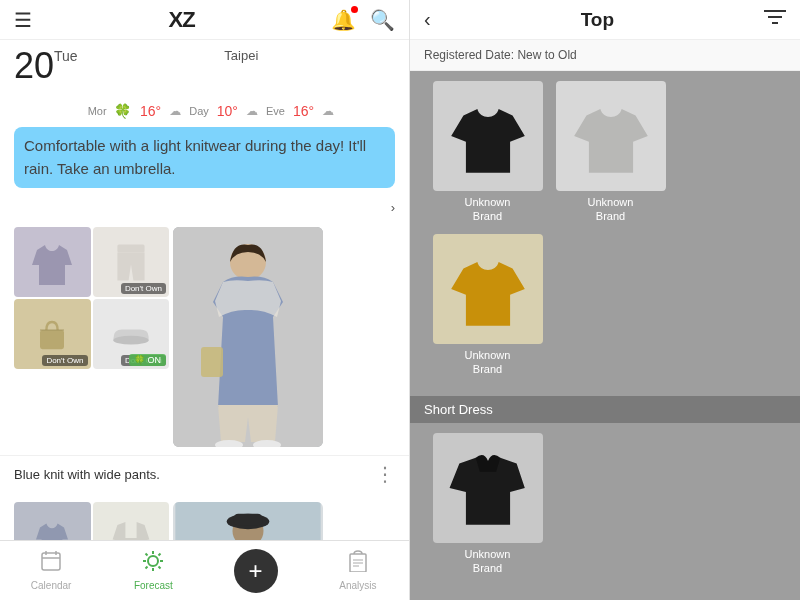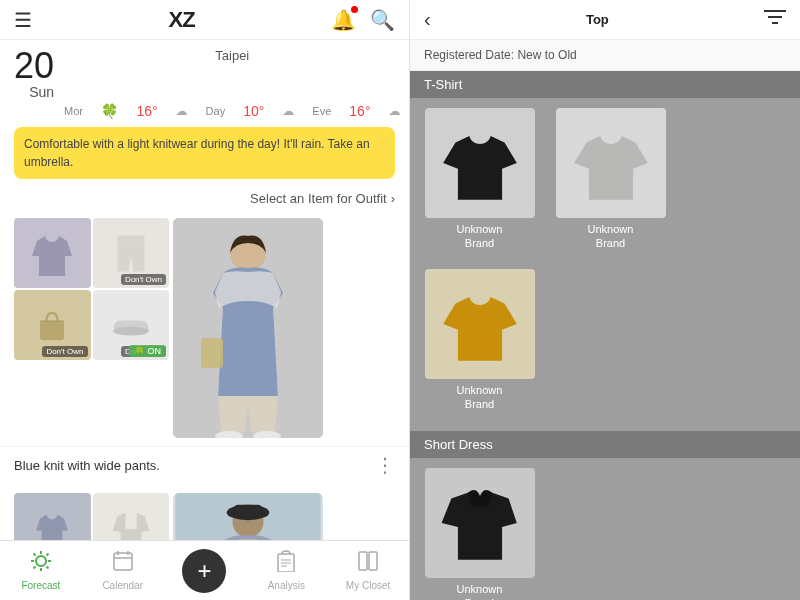--- a/index.html
+++ b/index.html
@@ -10,32 +10,32 @@
 
     .left-header { display: flex; align-items: center; justify-content: space-between; padding: 8px 14px; height: 40px; border-bottom: 1px solid #eee; }
     .left-header .menu-icon { font-size: 20px; color: #333; cursor: pointer; }
     .left-header .logo { font-size: 22px; font-weight: 700; letter-spacing: -1px; color: #222; }
     .left-header .header-right { display: flex; gap: 14px; align-items: center; }
     .left-header .notif-icon { position: relative; font-size: 20px; color: #333; }
     .left-header .notif-dot { position: absolute; top: -2px; right: -2px; width: 7px; height: 7px; background: red; border-radius: 50%; }
     .left-header .search-icon { font-size: 20px; color: #333; }
 
     .weather-section { padding: 8px 14px; display: flex; align-items: flex-start; gap: 10px; }
-    .date-block { display: flex; flex-direction: column; align-items: flex-end; }
+    .date-block { display: flex; flex-direction: row; }
     .date-num { font-size: 36px; font-weight: 300; color: #222; line-height: 1; }
     .date-day { font-size: 14px; color: #555; }
     .weather-detail { flex: 1; }
     .weather-location { text-align: center; font-size: 13px; color: #555; margin-bottom: 4px; }
-    .weather-temps { display: flex; gap: 18px; align-items: center; font-size: 12px; color: #555; margin-top: 40px; }
+    .weather-temps { display: flex; gap: 8px; align-items: center; font-size: 12px; color: #555; margin-top: 40px; }
     .weather-temps .temp-label { font-size: 11px; color: #888; }
     .weather-temps .temp-val { font-size: 14px; font-weight: 500; color: #ef4444; }
     .weather-temps .icon-rain { color: #4caf50; font-size: 14px; }
     .weather-temps .icon-cloud { font-size: 12px; color: #aaa; }
 
-    .weather-advice { margin: 0 14px 8px; background: #fde047; border-radius: 8px; padding: 8px 10px; font-size: 12px; color: #444; line-height: 1.5; }
+    .weather-advice { margin: 0 14px 8px; background: #7dd3fc; border-radius: 8px; padding: 8px 10px; font-size: 15px; color: #444; line-height: 1.5; }
 
     .select-outfit-bar { display: flex; align-items: center; justify-content: flex-end; padding: 4px 14px; font-size: 13px; color: #555; cursor: pointer; }
     .select-outfit-bar .arrow { font-size: 13px; margin-left: 4px; }
 
     .outfits-scroll { flex: 1; overflow-y: auto; padding-bottom: 38px; }
 
     .outfit-card { display: flex; gap: 4px; padding: 8px 14px; border-bottom: 1px solid #f0f0f0; align-items: flex-start; }
     .outfit-thumb-grid { width: 155px; min-width: 155px; display: grid; grid-template-columns: 1fr 1fr; grid-template-rows: 1fr 1fr; gap: 2px; }
     .outfit-thumb-item { background: #f0f0f0; border-radius: 4px; height: 70px; display: flex; align-items: center; justify-content: center; position: relative; overflow: hidden; }
     .dont-own-badge { position: absolute; bottom: 3px; right: 3px; background: rgba(0,0,0,0.5); color: #fff; font-size: 8px; padding: 1px 4px; border-radius: 3px; }
@@ -53,30 +53,30 @@
     .nav-item.active .nav-icon { color: #4caf50; }
     .nav-item .nav-label { font-size: 10px; color: #aaa; }
     .nav-item.active .nav-label { color: #4caf50; }
     .nav-add { width: 44px; height: 44px; background: #333; border-radius: 50%; display: flex; align-items: center; justify-content: center; color: #fff; font-size: 26px; cursor: pointer; }
 
     
     .right-panel { width: 390px; height: 600px; display: flex; flex-direction: column; background: #fff; }
 
     .right-header { display: flex; align-items: center; justify-content: space-between; padding: 8px 14px; height: 40px; border-bottom: 1px solid #eee; }
     .right-back { font-size: 20px; color: #333; cursor: pointer; }
-    .right-title { font-size: 13px; font-weight: 600; color: #222; text-align: right; }
+    .right-title { font-size: 19px; font-weight: 600; color: #222; text-align: right; }
     .right-filter { font-size: 18px; color: #333; cursor: pointer; }
 
     .sort-bar { padding: 8px 14px; font-size: 12px; color: #555; background: #f9f9f9; border-bottom: 1px solid #eee; }
 
     .catalog-scroll { flex: 1; overflow-y: auto; }
 
     .catalog-section-header { background: #7a7a7a; color: #fff; padding: 6px 14px; font-size: 13px; font-weight: 500; }
 
-    .catalog-items { display: flex; flex-wrap: wrap; gap: 8px; padding: 10px 8px; background: #9e9e9e; }
+    .catalog-items { display: flex; flex-wrap: wrap; gap: 0; padding: 10px 16px; background: #9e9e9e; }
     .catalog-item { width: 115px; margin: 0 4px 10px; display: flex; flex-direction: column; align-items: center; background: #9e9e9e; }
     .catalog-item-img { width: 110px; height: 110px; background: #d0d0d0; border-radius: 4px; display: flex; align-items: center; justify-content: center; overflow: hidden; }
     .catalog-item-label { font-size: 11px; color: #fff; text-align: center; margin-top: 4px; line-height: 1.3; }
 
     
     .outfit1-top { background: #c5c0d0; }
     .outfit1-pants { background: #e8e5e0; }
     .outfit1-bag { background: #d4c8a0; }
     .outfit1-shoes { background: #e0e0e0; }
 
@@ -96,21 +96,21 @@
         🔔
         <span class="notif-dot"></span>
       </span>
       <span class="search-icon">🔍</span>
     </div>
   </div>
 
   <div class="weather-section">
     <div class="date-block">
       <span class="date-num">20</span>
-      <span class="date-day">Sun</span>
+      <span class="date-day">Tue</span>
     </div>
     <div class="weather-detail">
       <div class="weather-location">Taipei</div>
       <div class="weather-temps">
         <span class="temp-label">Mor</span>
         <span class="icon-rain">🍀</span>
         <span class="temp-val">16°</span>
         <span class="icon-cloud">☁</span>
         <span class="temp-label">Day</span>
         <span class="temp-val">10°</span>
@@ -118,21 +118,20 @@
         <span class="temp-label">Eve</span>
         <span class="temp-val">16°</span>
         <span class="icon-cloud">☁</span>
       </div>
     </div>
   </div>
 
   <div class="weather-advice">Comfortable with a light knitwear during the day! It'll rain. Take an umbrella.</div>
 
   <div class="select-outfit-bar">
-    <span>Select an Item for Outfit</span>
     <span class="arrow">›</span>
   </div>
 
   <div class="outfits-scroll">
 
     <div class="outfit-card">
       <div class="outfit-thumb-grid">
 
         <div class="outfit-thumb-item outfit1-top">
           <svg class="knit-shape" viewBox="0 0 50 55">
@@ -228,72 +227,63 @@
 
           <path d="M58,50 Q75,45 92,50 Q88,60 75,62 Q62,60 58,50 Z" fill="#c0c0b8" opacity="0.8"></path>
           <path d="M70,62 L66,100" stroke="#c0c0b8" stroke-width="6" fill="none"></path>
         </svg>
       </div>
     </div>
 
   </div>
 
   <div class="bottom-nav">
+    <div class="nav-item">
+      <span class="nav-icon">
+        <svg width="22" height="22" viewBox="0 0 22 22">
+            <rect x="2" y="3" width="18" height="17" rx="2" fill="none" stroke="#aaa" stroke-width="1.5"></rect>
+            <line x1="6" y1="1" x2="6" y2="5" stroke="#aaa" stroke-width="1.5"></line>
+            <line x1="16" y1="1" x2="16" y2="5" stroke="#aaa" stroke-width="1.5"></line>
+            <line x1="2" y1="8" x2="20" y2="8" stroke="#aaa" stroke-width="1.5"></line>
+          </svg>
+      </span>
+      <span class="nav-label">Calendar</span>
+    </div>
     <div class="nav-item active">
       <span class="nav-icon">
         <svg width="22" height="22" viewBox="0 0 22 22">
             <circle cx="11" cy="11" r="5" fill="none" stroke="#4caf50" stroke-width="2"></circle>
             <line x1="11" y1="1" x2="11" y2="4" stroke="#4caf50" stroke-width="2"></line>
             <line x1="11" y1="18" x2="11" y2="21" stroke="#4caf50" stroke-width="2"></line>
             <line x1="1" y1="11" x2="4" y2="11" stroke="#4caf50" stroke-width="2"></line>
             <line x1="18" y1="11" x2="21" y2="11" stroke="#4caf50" stroke-width="2"></line>
             <line x1="3.5" y1="3.5" x2="5.5" y2="5.5" stroke="#4caf50" stroke-width="2"></line>
             <line x1="16.5" y1="16.5" x2="18.5" y2="18.5" stroke="#4caf50" stroke-width="2"></line>
             <line x1="18.5" y1="3.5" x2="16.5" y2="5.5" stroke="#4caf50" stroke-width="2"></line>
             <line x1="5.5" y1="16.5" x2="3.5" y2="18.5" stroke="#4caf50" stroke-width="2"></line>
           </svg>
       </span>
       <span class="nav-label">Forecast</span>
     </div>
     <div class="nav-item">
-      <span class="nav-icon">
-        <svg width="22" height="22" viewBox="0 0 22 22">
-            <rect x="2" y="3" width="18" height="17" rx="2" fill="none" stroke="#aaa" stroke-width="1.5"></rect>
-            <line x1="6" y1="1" x2="6" y2="5" stroke="#aaa" stroke-width="1.5"></line>
-            <line x1="16" y1="1" x2="16" y2="5" stroke="#aaa" stroke-width="1.5"></line>
-            <line x1="2" y1="8" x2="20" y2="8" stroke="#aaa" stroke-width="1.5"></line>
-          </svg>
-      </span>
-      <span class="nav-label">Calendar</span>
-    </div>
-    <div class="nav-item">
       <div class="nav-add">
         <span style="font-size:24px;line-height:1;">+</span>
       </div>
     </div>
     <div class="nav-item">
       <span class="nav-icon">
         <svg width="22" height="22" viewBox="0 0 22 22">
             <rect x="3" y="4" width="16" height="18" rx="1" fill="none" stroke="#aaa" stroke-width="1.5"></rect>
             <path d="M7,4 Q7,1 11,1 Q15,1 15,4" fill="none" stroke="#aaa" stroke-width="1.5"></path>
             <line x1="6" y1="10" x2="16" y2="10" stroke="#aaa" stroke-width="1"></line>
             <line x1="6" y1="13" x2="16" y2="13" stroke="#aaa" stroke-width="1"></line>
             <line x1="6" y1="16" x2="12" y2="16" stroke="#aaa" stroke-width="1"></line>
           </svg>
       </span>
       <span class="nav-label">Analysis</span>
-    </div>
-    <div class="nav-item">
-      <span class="nav-icon">
-        <svg width="22" height="22" viewBox="0 0 22 22">
-            <rect x="2" y="2" width="8" height="18" rx="1" fill="none" stroke="#aaa" stroke-width="1.5"></rect>
-            <rect x="12" y="2" width="8" height="18" rx="1" fill="none" stroke="#aaa" stroke-width="1.5"></rect>
-          </svg>
-      </span>
-      <span class="nav-label">My Closet</span>
     </div>
   </div>
 
 </div>
 
 <div class="right-panel">
 
   <div class="right-header">
     <span class="right-back">‹</span>
     <span class="right-title">Top</span>
@@ -305,23 +295,20 @@
         </svg>
     </span>
   </div>
 
   <div class="sort-bar">
     <span>Registered Date: New to Old</span>
   </div>
 
   <div class="catalog-scroll">
 
-    <div class="catalog-section-header">
-      <span>T-Shirt</span>
-    </div>
     <div class="catalog-items">
 
       <div class="catalog-item">
         <div class="catalog-item-img" style="background:#d0d0d0;">
           <svg viewBox="0 0 110 110" width="90" height="90">
             <path d="M25,30 L10,55 L28,62 L28,100 L82,100 L82,62 L100,55 L85,30 L68,22 C65,35 45,35 42,22 Z" fill="#1a1a1a"></path>
           </svg>
         </div>
         <div class="catalog-item-label">
           <span>Unknown<br>Brand</span>

